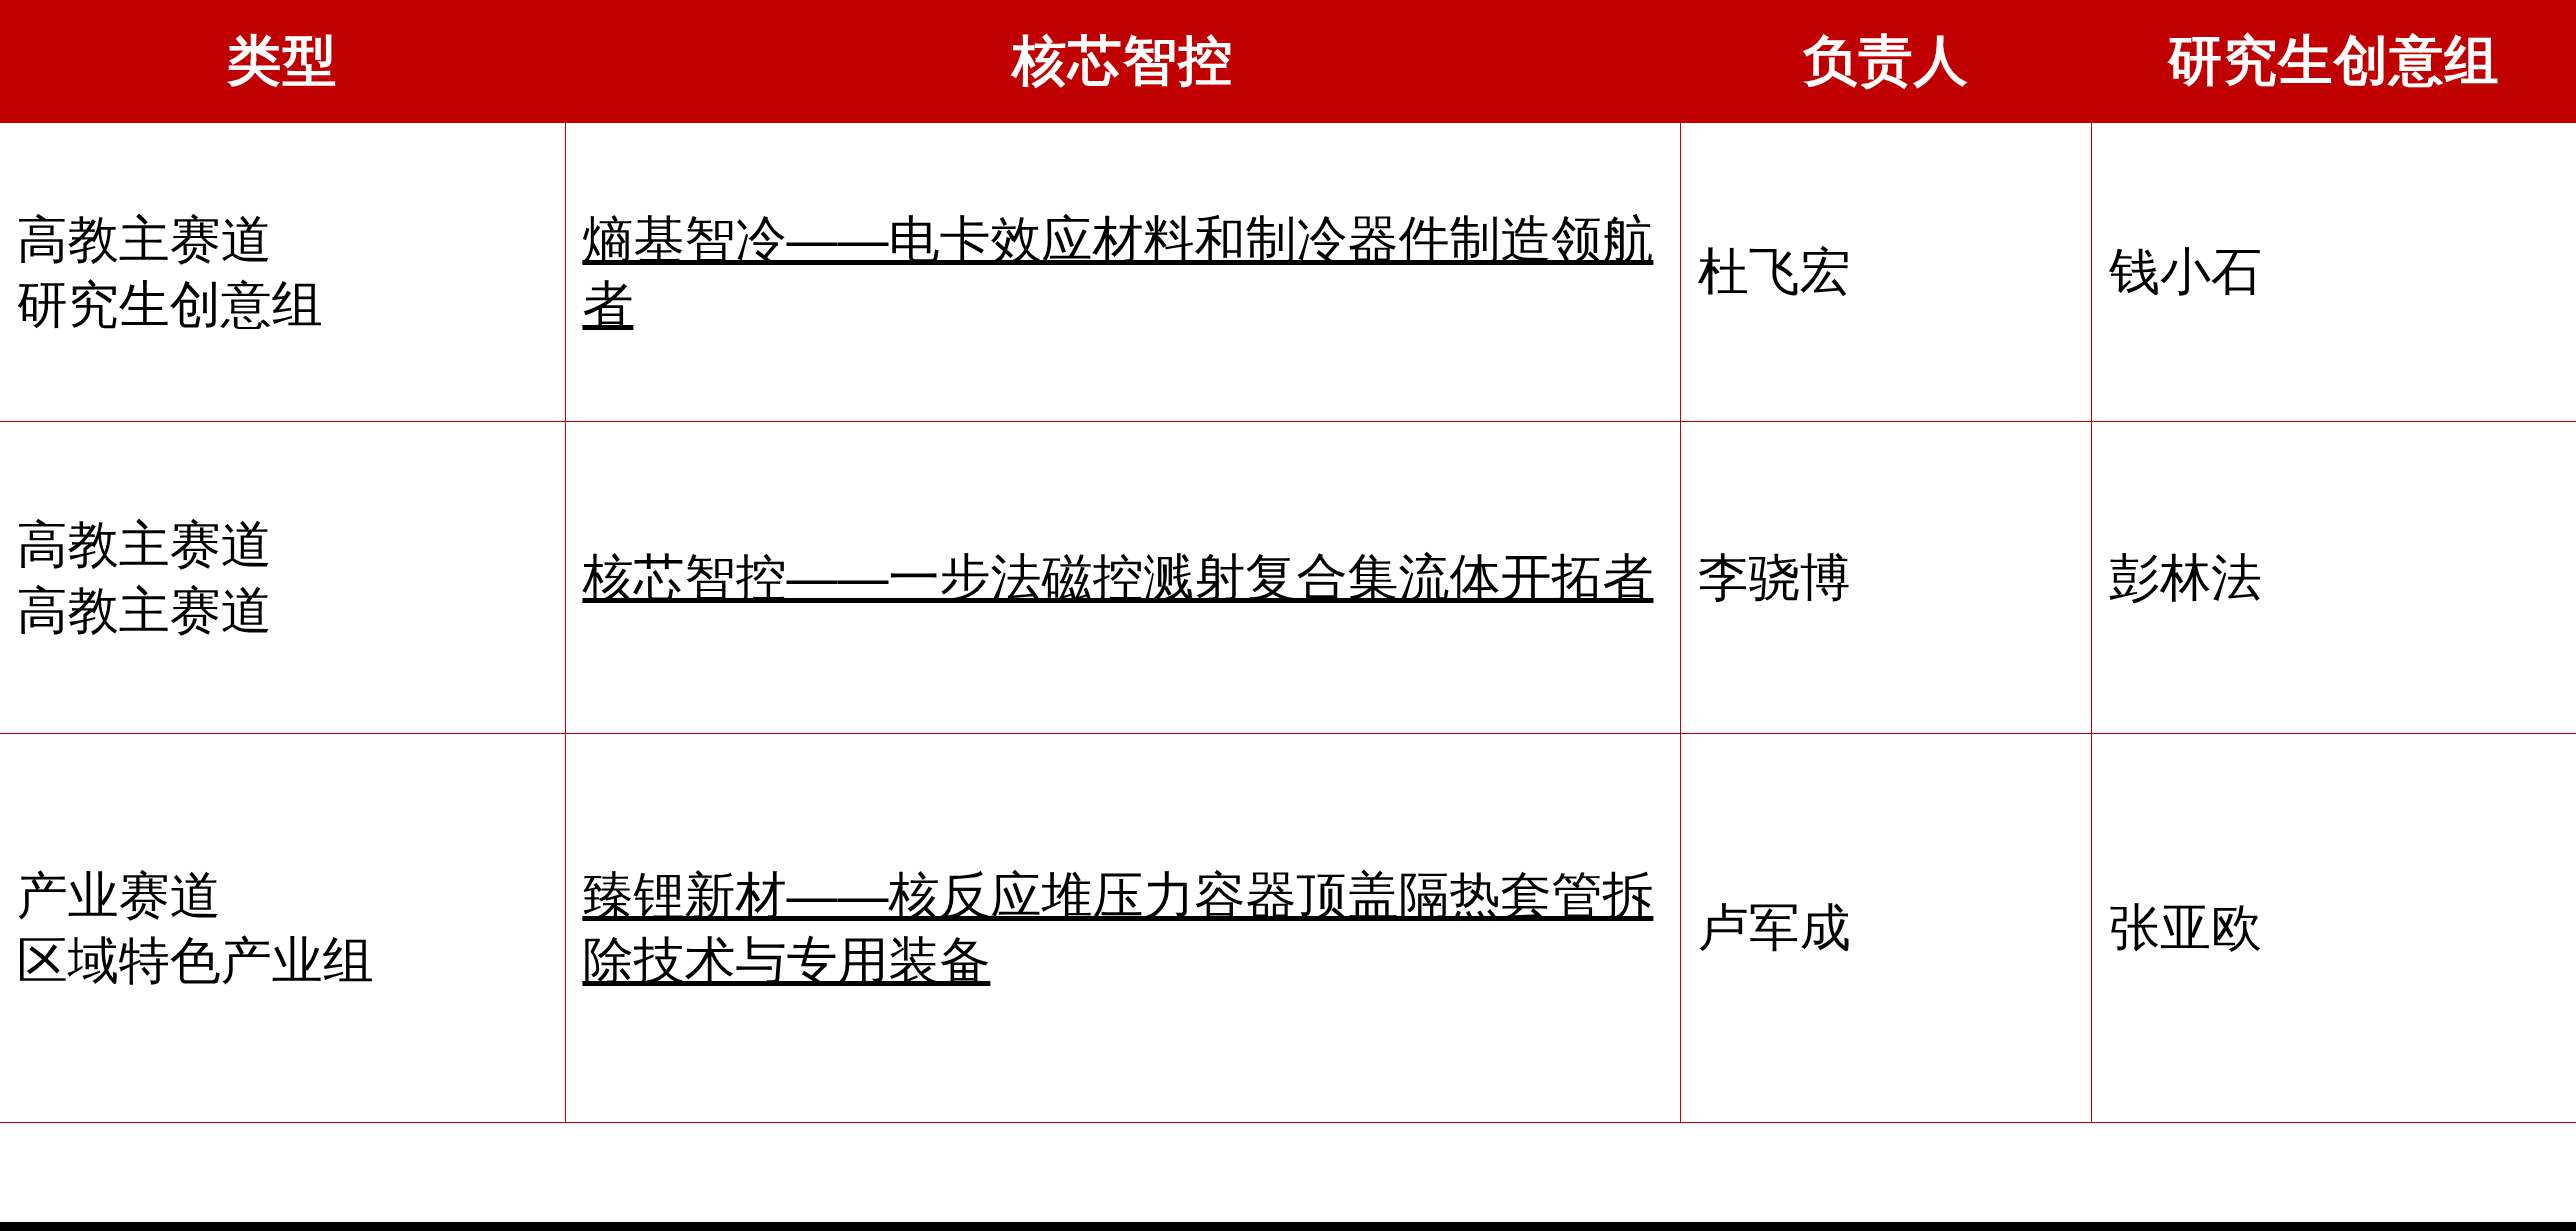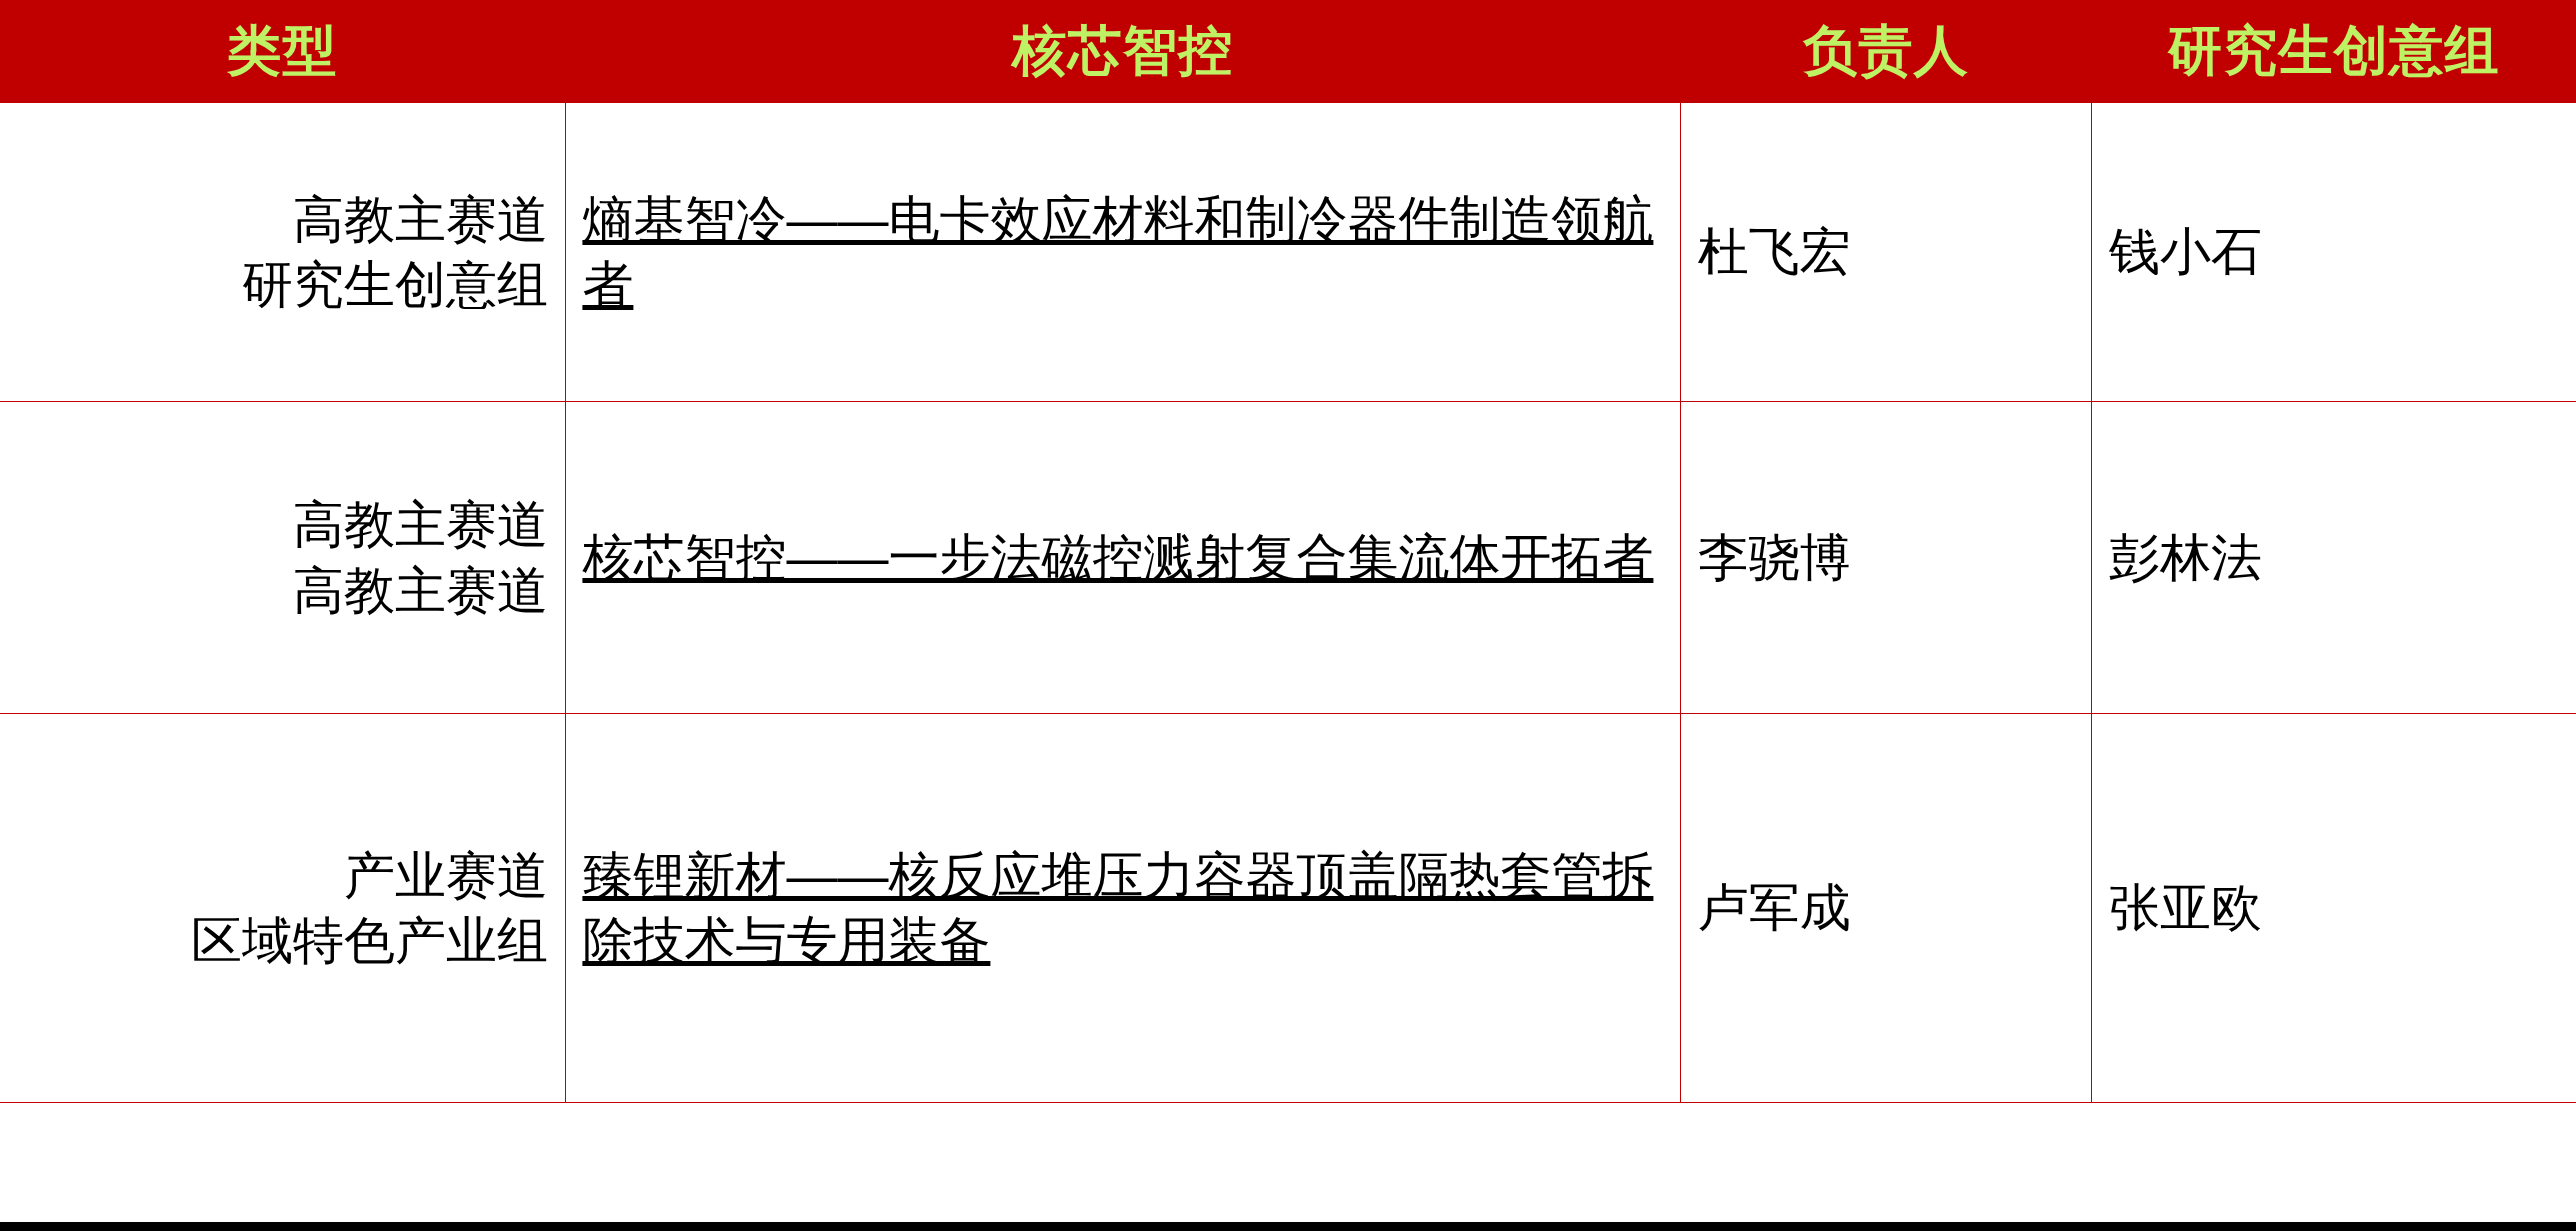--- a/index.html
+++ b/index.html
@@ -25,41 +25,41 @@
     border-collapse: collapse;
     table-layout: fixed;
   }
   table.project-table col.c-type     { width: 565px; }
   table.project-table col.c-project  { width: 1115px; }
   table.project-table col.c-leader   { width: 411px; }
   table.project-table col.c-teacher  { width: 484px; }
 
   thead th {
     background: #C00000;
-    color: #bef264;
+    color: #ffffff;
     font-size: 54px;
     font-weight: bold;
     text-align: center;
     vertical-align: middle;
-    height: 102px;
+    height: 122px;
     padding: 0 6.4px;
     border: none;
     letter-spacing: 1.3px;
   }
   tbody td {
     border: 1.9px solid #C00000;
     font-size: 51px;
     color: #000000;
     background: #ffffff;
     vertical-align: middle;
     line-height: 1.28;
     padding: 14px 16.7px;
   }
   tbody td.cell-type {
-    text-align: right;
+    text-align: left;
     border-left: none;
   }
   tbody td.cell-project {
     text-align: left;
     text-decoration: underline;
   }
   tbody td.cell-leader,
   tbody td.cell-teacher {
     text-align: left;
   }

